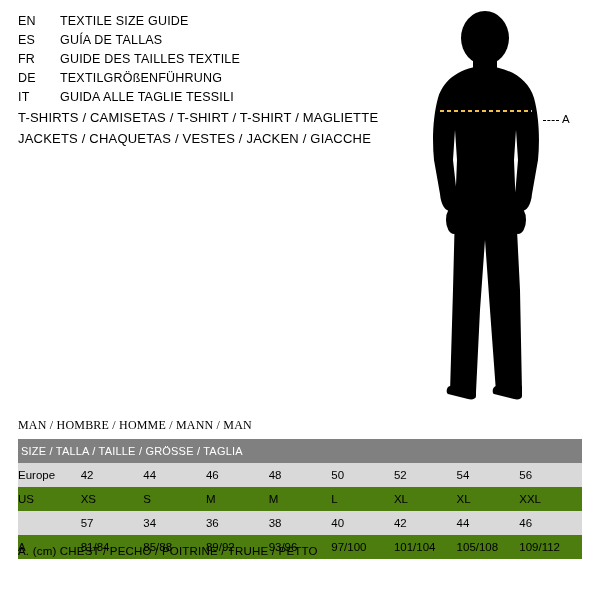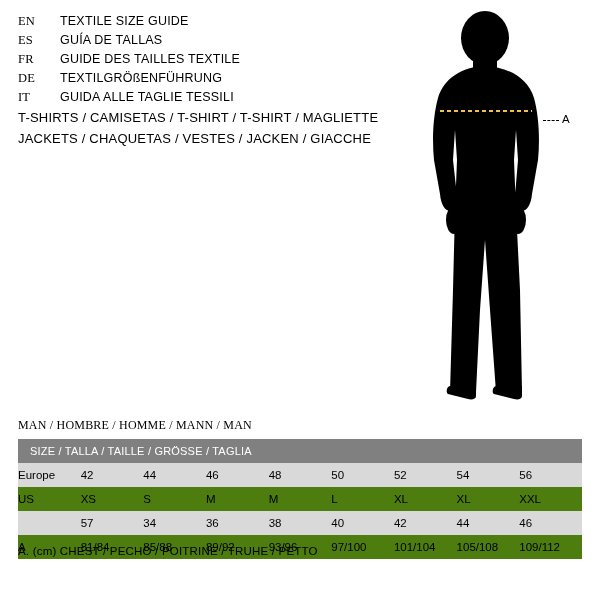--- a/index.html
+++ b/index.html
@@ -32,21 +32,20 @@
   .lang-row {
     display: flex;
     align-items: baseline;
     height: 19px;
     font-size: 12.5px;
     letter-spacing: 0.2px;
   }
   .lang-code {
     width: 42px;
     flex: 0 0 42px;
-    font-family: Liberation Serif, serif;
   }
   .lang-text {
     white-space: nowrap;
   }
 
   
   .cat-block {
     position: absolute;
     left: 18px;
     top: 110px;
@@ -106,21 +105,21 @@
     height: 18px;
     vertical-align: middle;
   }
   tr.hdr {
     background: #808080;
     color: #ffffff;
   }
   tr.hdr td {
     font-size: 11px;
     letter-spacing: 0.2px;
-    padding-left: 12px;
+    padding-left: 3px;
   }
   tr.shade { background: #d9d9d9; }
   tr.plain { background: #4d7c0f; }
   td.lbl {
     width: 86px;
     padding-left: 3px;
   }
   td.val { width: 68px; }
   .footnote {
     position: absolute;

